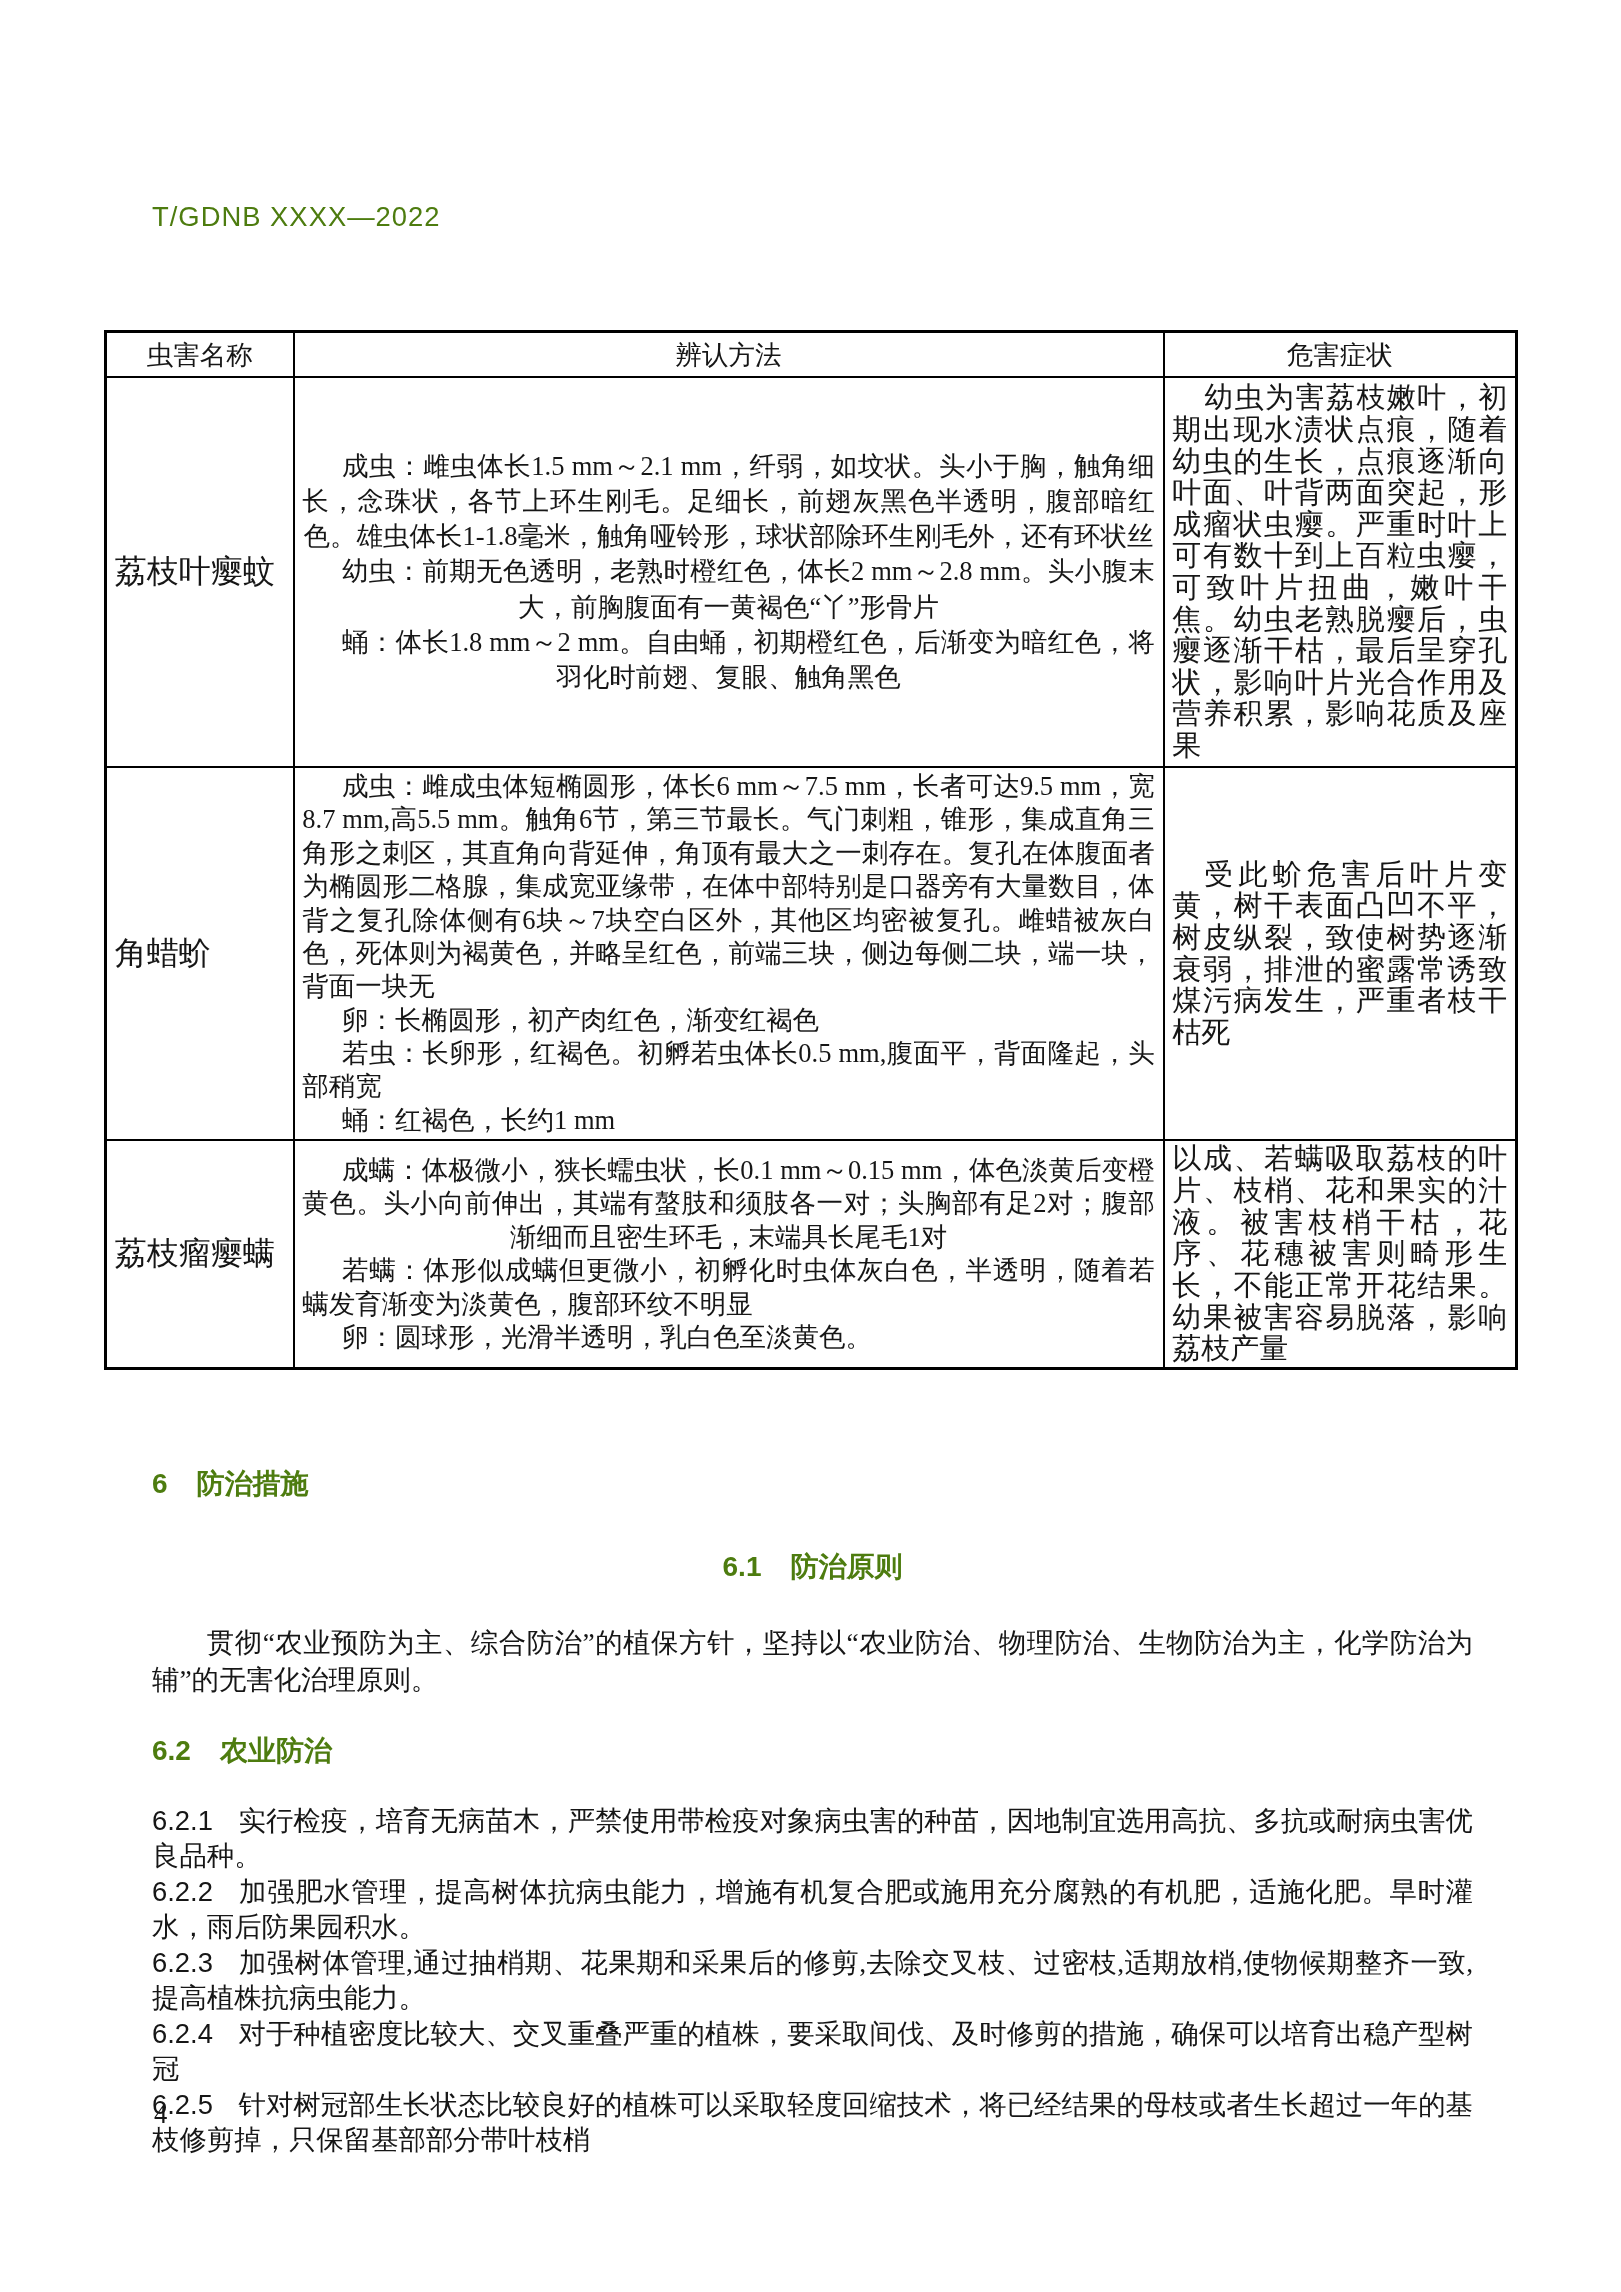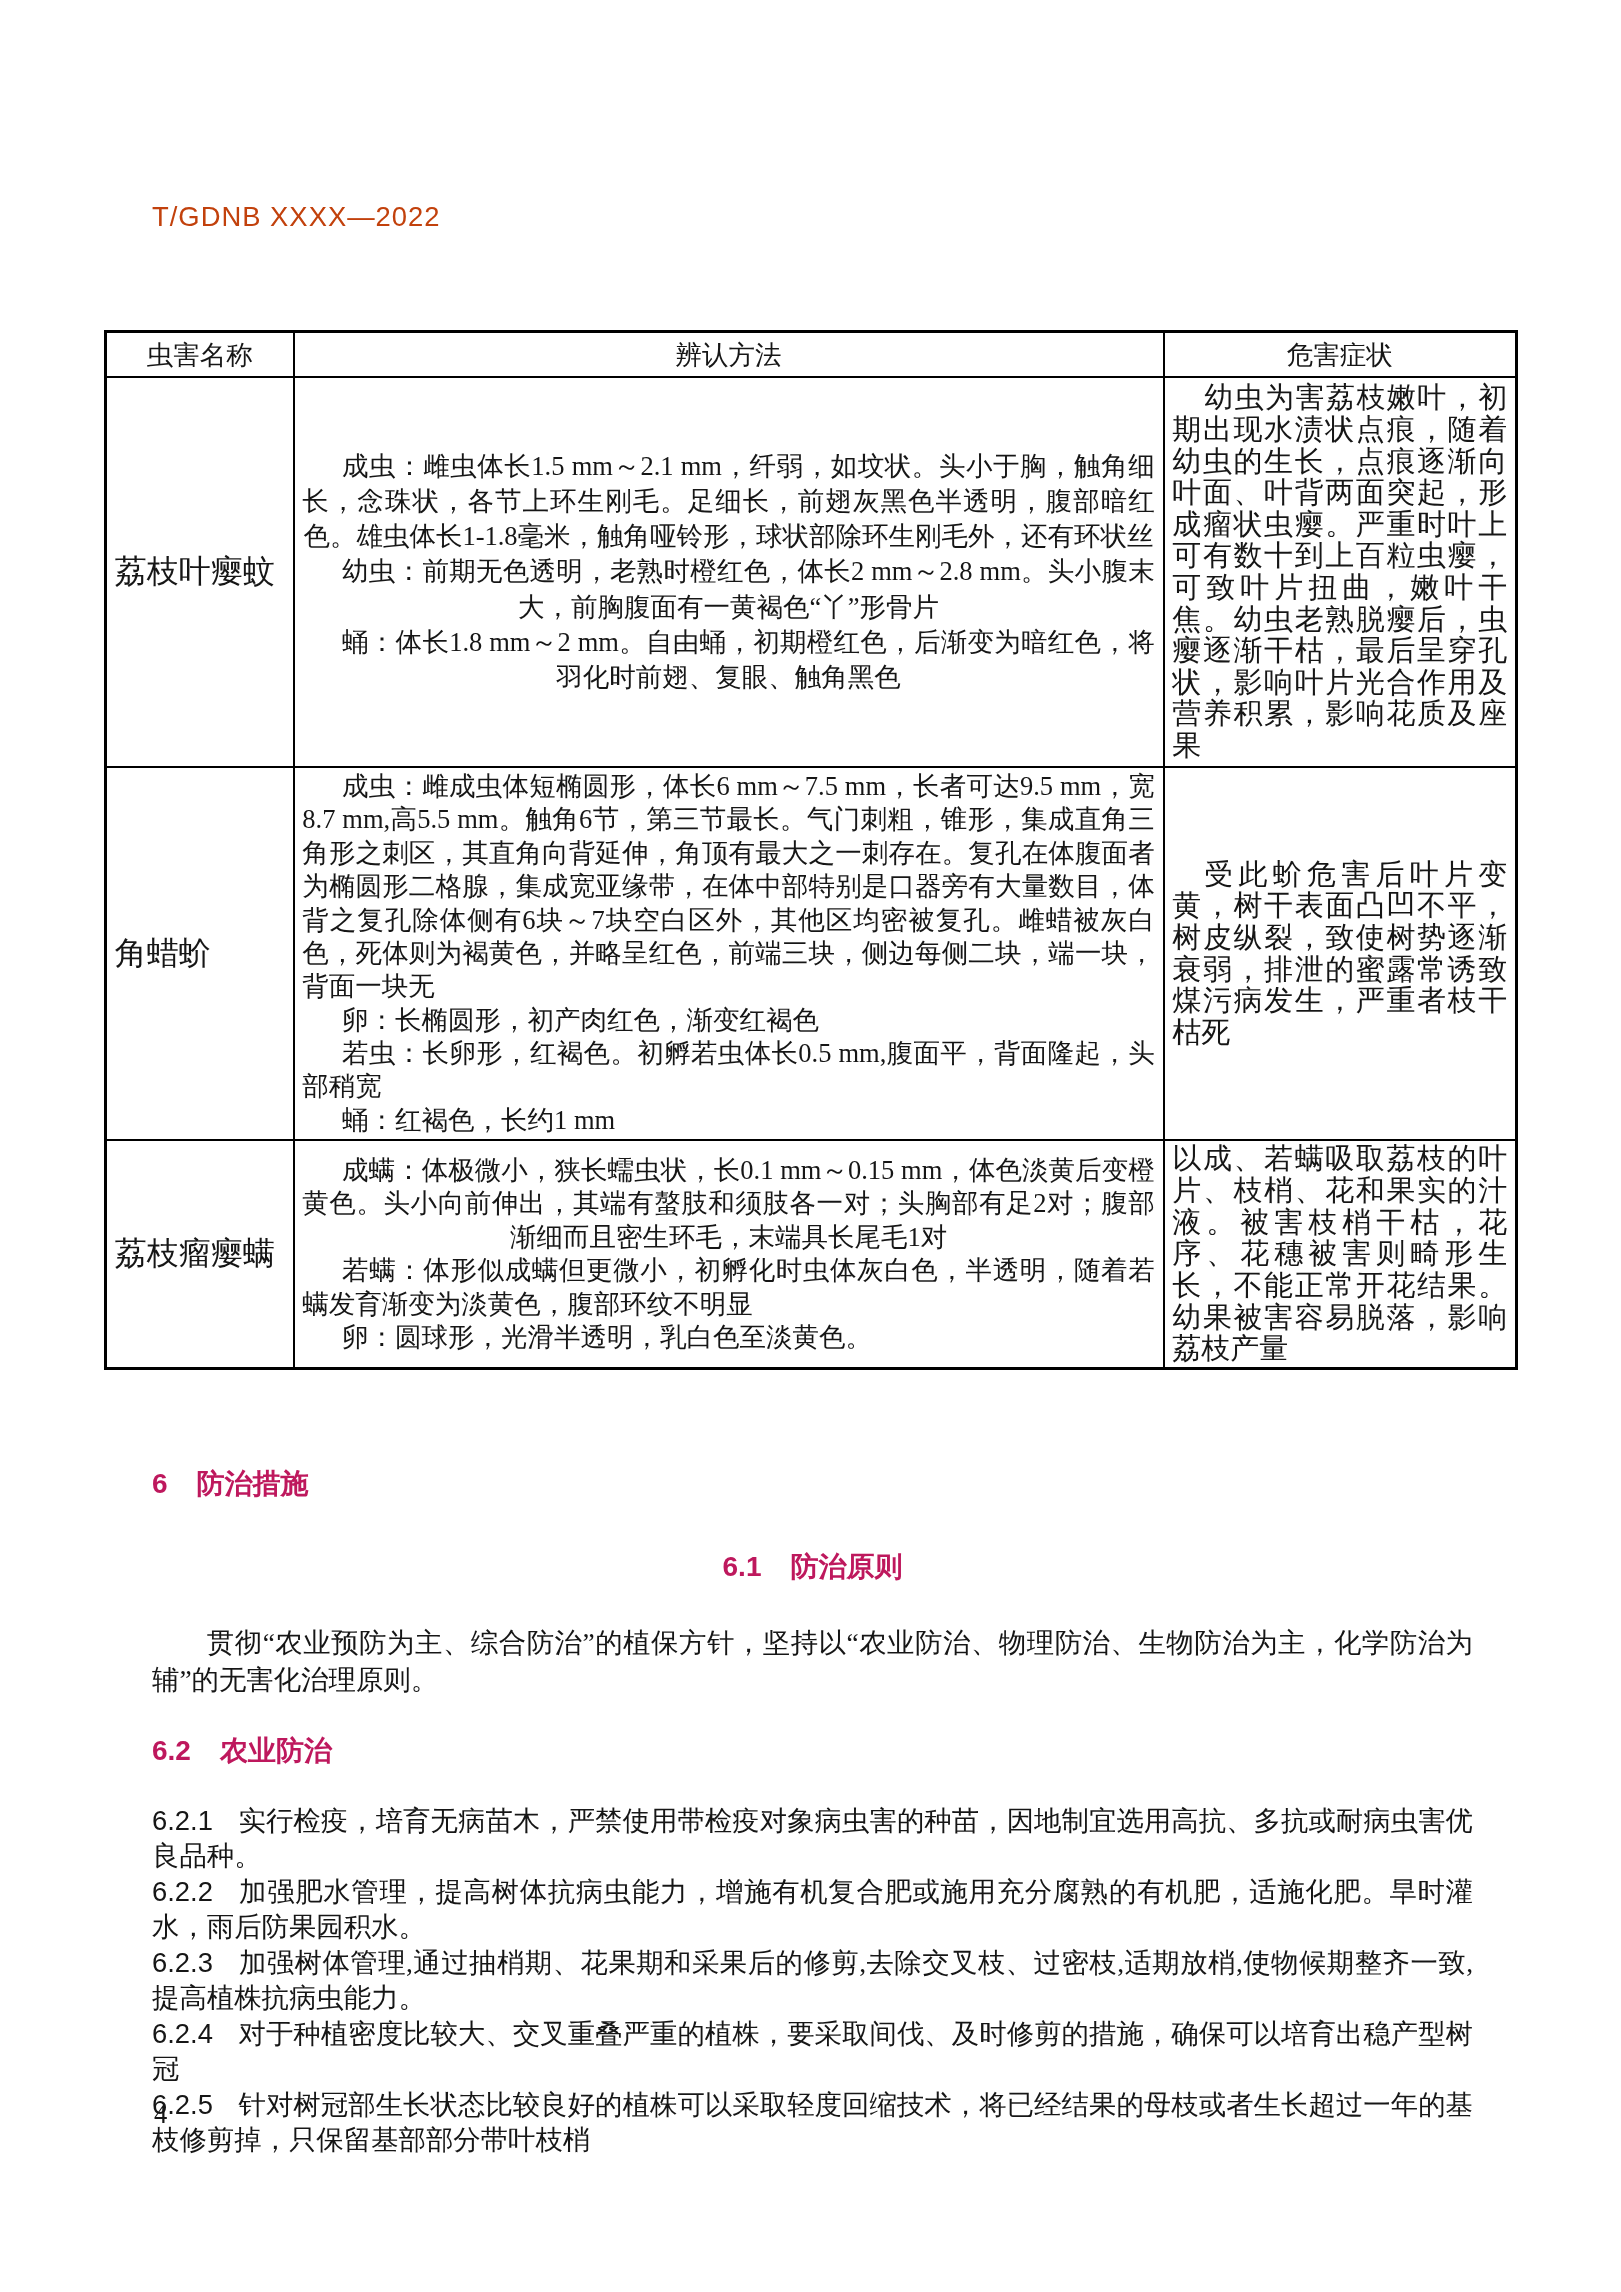--- a/index.html
+++ b/index.html
@@ -8,21 +8,21 @@
     width:1621px;height:2293px;
     background:#ffffff;
     font-family:"Liberation Serif",serif;
     color:#161616;
     overflow:hidden;
     margin:0 auto;
   }
   .doc-code{
     position:absolute;left:152px;top:201px;
     font-family:"Liberation Sans",sans-serif;
-    font-size:27.4px;letter-spacing:1px;color:#c2410c;
+    font-size:27.4px;letter-spacing:1px;color:#4d7c0f;
   }
   
   table.pest{
     position:absolute;left:104px;top:330px;
     width:1411px;
     border-collapse:collapse;
     table-layout:fixed;
     border:3.9px solid #000;
   }
   table.pest th, table.pest td{
@@ -71,21 +71,21 @@
   tr.r2 td.method-cell{ line-height:1.33; }
   
   .sections{
     position:absolute;left:152px;top:1465px;width:1321px;
     font-size:27.4px;
   }
   .sec-h{
     font-family:"Liberation Sans",sans-serif;
     font-weight:bold;
     font-size:28px;
-    color:#be185d;
+    color:#4d7c0f;
     margin:0;
   }
   .sec-h .num{ margin-right:29px; }
   .h-top{ margin-bottom:45px; }
   .h-mid{ margin-bottom:39px;text-align:center; }
   .h-62{ margin:33px 0 33px 0; }
   .para-indent{
     margin:0 0 5.9px 0;
     line-height:37px;
     text-indent:2em;

